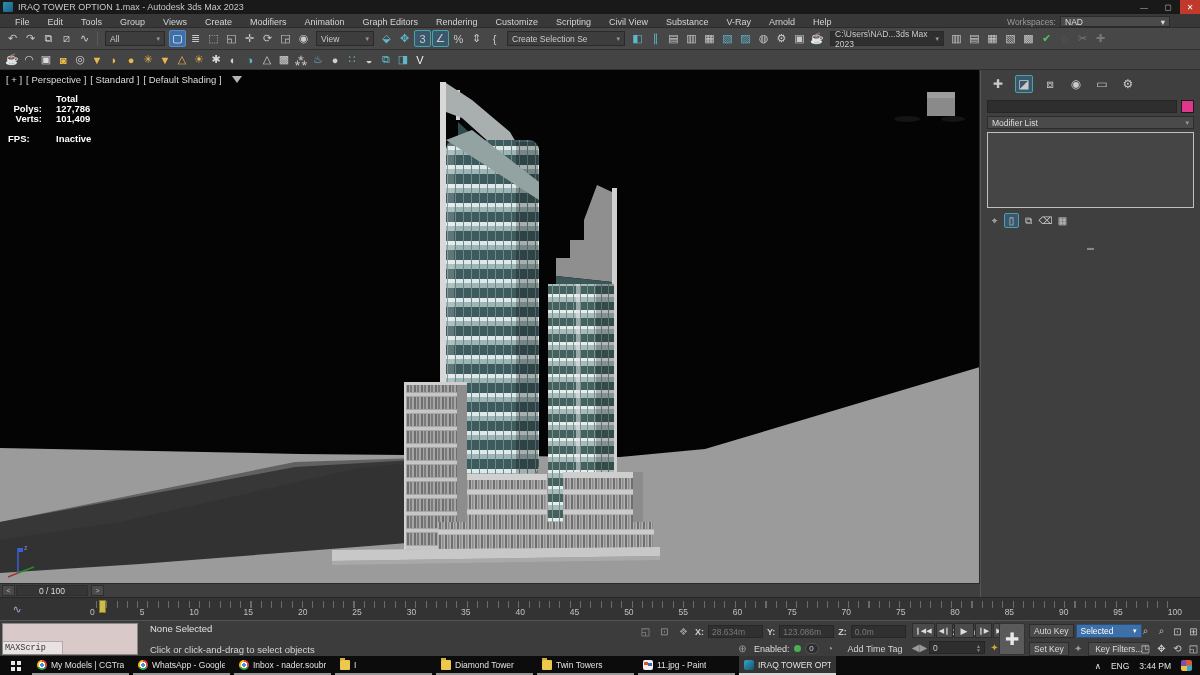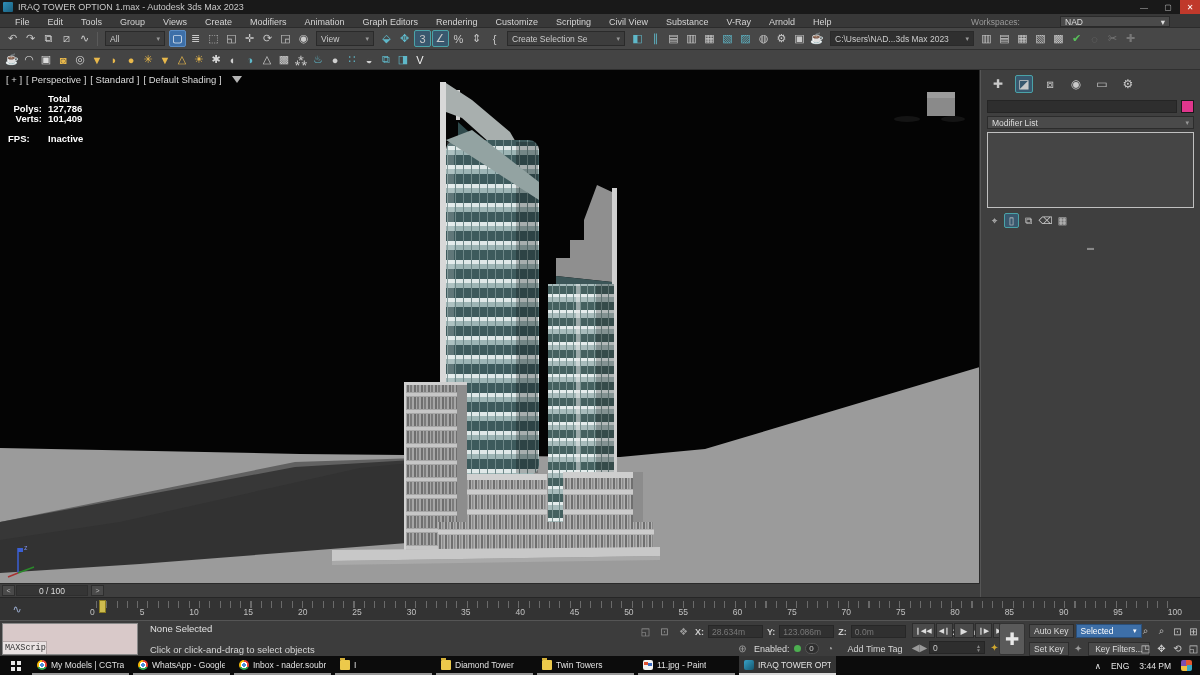--- a/index.html
+++ b/index.html
@@ -10,49 +10,49 @@
   .titlebar{position:absolute;left:0;top:0;width:1200px;height:14px;background:#191919;display:flex;align-items:center;padding-left:3px;}
   .appico{width:10px;height:10px;background:linear-gradient(135deg,#2f8fb8,#1a5f7e);border-radius:1px;margin-right:5px;}
   .titletxt{color:#c8c8c8;font-size:9px;}
   .wincaps{margin-left:auto;display:flex;height:14px;}
   .wincap{width:24px;height:14px;display:flex;align-items:center;justify-content:center;color:#bbb;font-size:8px;}
   .wincap.close{background:#c0392b;color:#fff;width:20px;}
 
   
   .menubar{position:absolute;left:0;top:14px;width:1200px;height:14px;background:#383838;display:flex;align-items:flex-end;padding-left:6px;border-bottom:1px solid #2b2b2b;}
   .menu-item{padding:0 9px;font-size:9px;color:#d4d4d4;cursor:default;}
-  .workspaces{margin-left:auto;display:flex;align-items:center;margin-right:30px;gap:36px;}
+  .workspaces{margin-left:auto;display:flex;align-items:center;margin-right:30px;}
   .workspaces .wlabel{color:#9a9a9a;font-size:8.5px;margin-right:4px;}
   .wdd{background:#4a4a4a;border:1px solid #2a2a2a;width:110px;height:11px;font-size:8.5px;color:#ddd;display:flex;align-items:center;padding:0 4px;justify-content:space-between;}
 
   
   .tb{position:absolute;left:0;width:1200px;display:flex;align-items:center;background:#474747;border-bottom:1px solid #303030;padding-left:4px;gap:1px;}
   .tb1{top:28px;height:22px;}
   .tb2{top:50px;height:20px;background:#444;}
   .tbl{display:flex;align-items:center;gap:1px;}
   .ic{width:17px;height:17px;display:flex;align-items:center;justify-content:center;font-size:11px;color:#c9c9c9;border:1px solid transparent;border-radius:2px;}
   .tb2 .ic{width:16px;height:16px;font-size:11px;}
   .ic.sel{background:#3d6fa8;border-color:#5a8cc4;color:#fff;}
   .ic.cur{background:#39586e;border-color:#4aa3a8;}
   .ic.teal{color:#5fb8c9;}
   .ic.green{color:#58c05a;}
   .ic.dim{color:#777;}
   .vsep{width:1px;height:14px;background:#5a5a5a;margin:0 3px;}
   .dd{background:#3d3d3d;border:1px solid #2a2a2a;height:15px;display:flex;align-items:center;justify-content:space-between;font-size:8.5px;color:#ccc;padding:6px 4px;margin:0 3px;}
   .dd .car{font-size:7px;color:#999;margin-left:4px;}
-  .dd.w60{width:60px;} .dd.w58{width:58px;} .dd.w120{width:118px;} .dd.w130{width:144px;background:#2f2f2f;}
+  .dd.w60{width:60px;} .dd.w58{width:58px;} .dd.w120{width:118px;} .dd.w130{width:114px;background:#2f2f2f;}
 
   
   .viewport{position:absolute;left:0;top:70px;width:980px;height:513px;background:#000;overflow:hidden;border-right:1px solid #2a2a2a;}
   .vplabel{position:absolute;left:6px;top:4px;display:flex;gap:4px;color:#dcdcdc;font-size:9.5px;z-index:5;}
   .vplabel span{cursor:default;}
   .funnel{width:0;height:0;border-left:5px solid transparent;border-right:5px solid transparent;border-top:7px solid #b5b5b5;margin-left:6px;margin-top:2px;}
   .stats{position:absolute;left:8px;top:24px;color:#fff;font-size:9.5px;font-weight:bold;z-index:5;line-height:10px;}
   .stats .r{display:flex;margin-bottom:0;}
-  .stats .lab{width:34px;text-align:right;margin-right:6px;}
+  .stats .lab{width:34px;text-align:right;margin-right:14px;}
   .stats .gap{height:10px;}
 
   
   .timeslider{position:absolute;left:0;top:583px;width:980px;height:14px;background:#3f3f3f;border-top:1px solid #2a2a2a;display:flex;align-items:center;}
   .ts-btn{width:13px;height:11px;background:#4a4a4a;border:1px solid #2e2e2e;color:#bbb;font-size:7px;display:flex;align-items:center;justify-content:center;margin-left:2px;}
   .ts-field{width:72px;height:11px;background:#353535;border:1px solid #2e2e2e;color:#ddd;font-size:8.5px;display:flex;align-items:center;justify-content:center;margin:0 1px;}
 
   
   .ruler{position:absolute;left:0;top:597px;width:1200px;height:23px;background:#333;border-top:1px solid #262626;}
   .mini-curve{position:absolute;left:4px;top:3px;width:26px;height:16px;color:#9ac;font-size:11px;display:flex;align-items:center;justify-content:center;}
@@ -70,21 +70,21 @@
   .cp-swatch{width:13px;height:13px;margin-left:4px;border:1px solid #1a1a1a;}
   .cp-modlist{margin:2px 6px;height:13px;background:#4a4a4a;border:1px solid #2c2c2c;display:flex;align-items:center;justify-content:space-between;padding:0 4px;font-size:8.5px;color:#ddd;}
   .cp-stack{margin:3px 6px;height:76px;background:#454545;border:1px solid #c0c0c0;}
   .cp-tools{display:flex;align-items:center;gap:2px;padding:2px 6px;}
   .cp-tools .ic{width:15px;height:15px;font-size:10px;}
   .cp-roll{height:8px;display:flex;justify-content:center;color:#888;font-size:7px;margin-top:14px;}
 
   
   .statusbar{position:absolute;left:0;top:620px;width:1200px;height:36px;background:#3c3c3c;border-top:1px solid #555;}
   .mxs{position:absolute;left:2px;top:2px;width:136px;height:32px;background:#d9c9c9;border:1px solid #888;}
-  .mxs .strip{position:absolute;left:0;bottom:0;width:44px;height:13px;background:#e9e2e2;border-top:1px solid #b5a8a8;border-right:1px solid #b5a8a8;font-family:"Liberation Mono",monospace;font-size:8.5px;color:#333;display:flex;align-items:center;padding-left:2px;}
+  .mxs .strip{position:absolute;left:0;bottom:0;width:60px;height:13px;background:#e9e2e2;border-top:1px solid #b5a8a8;border-right:1px solid #b5a8a8;font-family:"Liberation Mono",monospace;font-size:8.5px;color:#333;display:flex;align-items:center;padding-left:2px;}
   .prompts{position:absolute;left:150px;top:2px;height:32px;display:flex;flex-direction:column;justify-content:space-between;}
   .prompts .l1{font-size:9.5px;color:#e2e2e2;}
   .prompts .l2{font-size:9.5px;color:#d5d5d5;}
   .sb-ic{width:15px;height:15px;display:flex;align-items:center;justify-content:center;color:#9a9a9a;font-size:10px;}
   .coordrow{position:absolute;left:638px;top:3px;display:flex;align-items:center;gap:4px;}
   .coordrow .axl{font-size:9px;color:#ccc;font-weight:bold;}
   .cfield{width:55px;height:13px;background:#303030;border:1px solid #272727;color:#787878;font-size:8.5px;display:flex;align-items:center;padding:0 3px;}
   .gridlbl{font-size:9px;color:#d8d8d8;margin-left:8px;}
   .tagrow{position:absolute;left:735px;top:20px;display:flex;align-items:center;gap:4px;}
   .tagrow .enl{font-size:9px;color:#ddd;}

